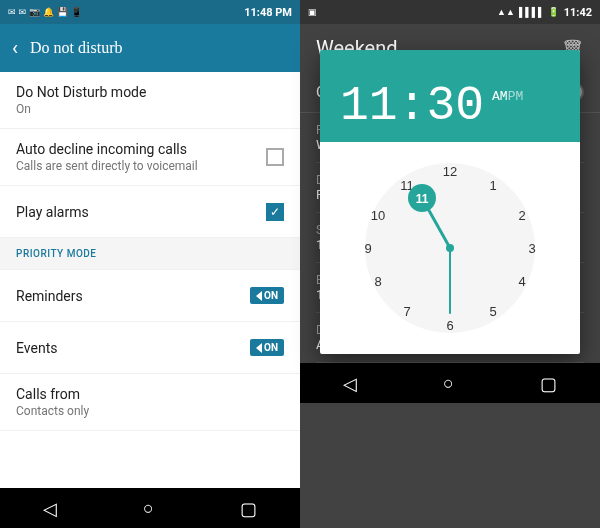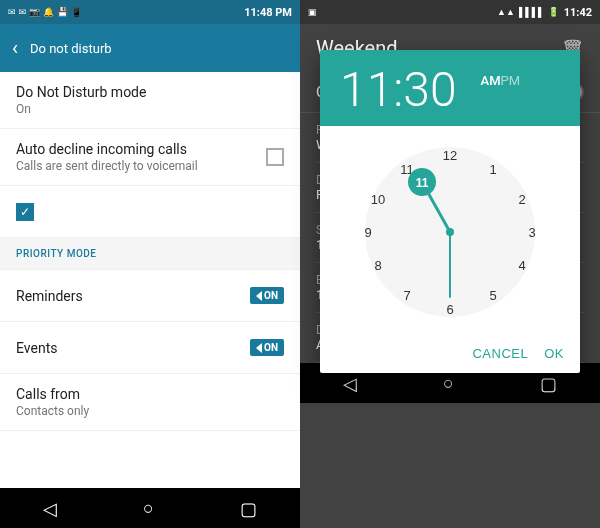--- a/index.html
+++ b/index.html
@@ -52,22 +52,23 @@
     }
 
     .back-arrow {
       color: #fff;
       font-size: 20px;
       cursor: pointer;
     }
 
     .toolbar-title {
       color: #fff;
-      font-size: 13px;
+      font-size: 16px;
       font-weight: 400;
+      font-family: Liberation Serif, serif;
     }
 
     .settings-list {
       flex: 1;
       overflow-y: auto;
       background: #fff;
     }
 
     .setting-item {
       padding: 12px 16px;
@@ -266,24 +267,25 @@
       right: 20px;
       background: #fff;
       border-radius: 2px;
       box-shadow: 0 8px 24px rgba(0,0,0,0.5);
       overflow: hidden;
       z-index: 10;
     }
 
     .clock-header {
       background: #26a69a;
-      padding: 16px 20px 12px;
+      padding: 32px 20px 12px;
       display: flex;
       align-items: flex-start;
-      gap: 24px;
+      gap: 8px;
+      font-family: Liberation Mono, monospace;
     }
 
     .clock-time-display {
       font-size: 48px;
       color: #fff;
       font-weight: 300;
       line-height: 1;
     }
 
     .clock-ampm {
@@ -388,20 +390,23 @@
 
     <div class="setting-item">
       <div class="setting-item-text">
         <div class="setting-label">Auto decline incoming calls</div>
         <div class="setting-sublabel">Calls are sent directly to voicemail</div>
       </div>
       <div class="checkbox"></div>
     </div>
 
     <div class="setting-item">
+      <div class="setting-item-text">
+        <div class="setting-label">Play alarms</div>
+      </div>
       <div class="checkbox checked">✓</div>
     </div>
 
     <div class="setting-item section-header">
       <span class="section-label">PRIORITY MODE</span>
     </div>
 
     <div class="setting-item">
       <div class="setting-item-text">
         <div class="setting-label">Reminders</div>
@@ -525,24 +530,20 @@
           <line x1="90" y1="90" x2="90" y2="155" stroke="#26a69a" stroke-width="2" stroke-linecap="round"></line>
 
           <circle cx="90" cy="90" r="4" fill="#26a69a"></circle>
 
           <circle cx="62" cy="40" r="14" fill="#26a69a"></circle>
           <text x="62" y="45" text-anchor="middle" font-size="12" fill="#fff" font-family="Arial" font-weight="bold">11</text>
         </svg>
       </div>
     </div>
 
-    <div class="clock-actions">
-      <button class="clock-btn">CANCEL</button>
-      <button class="clock-btn">OK</button>
-    </div>
   </div>
 
   <div class="nav-bar-right">
     <span class="nav-icon">◁</span>
     <span class="nav-icon">○</span>
     <span class="nav-icon">▢</span>
   </div>
 </div>
 
 </body></html>

